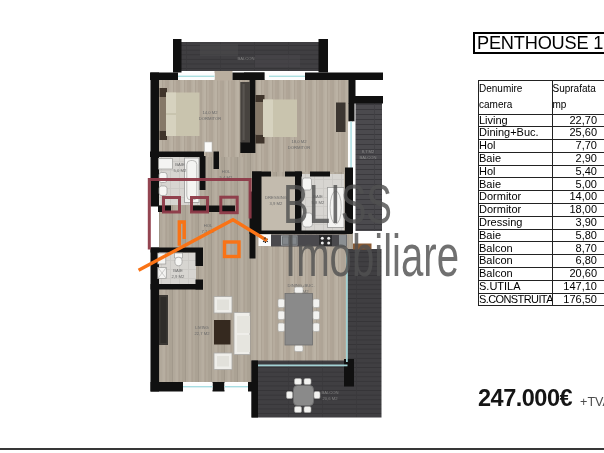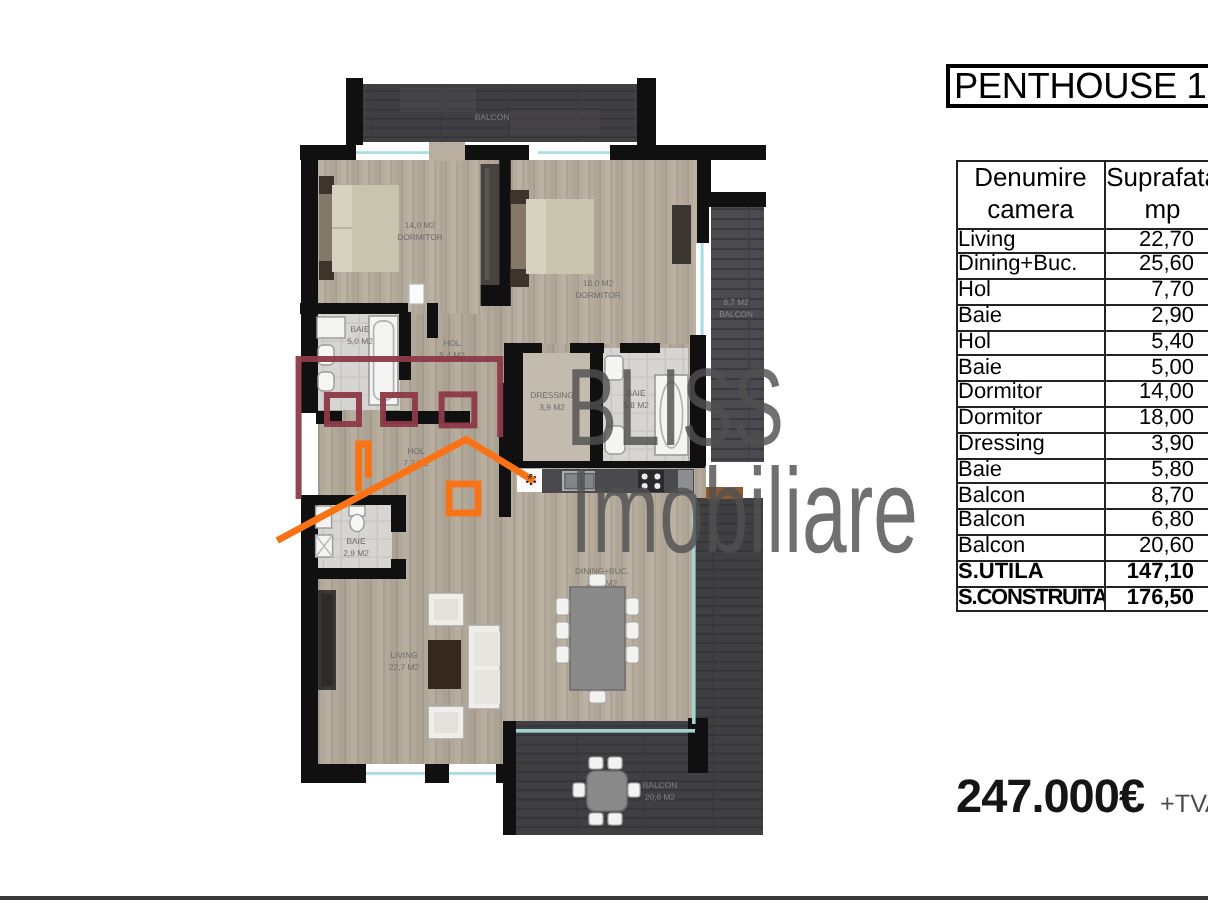--- a/index.html
+++ b/index.html
@@ -3,22 +3,22 @@
 <meta charset="utf-8">
 <style>
 html,body{margin:0;padding:0}
 body{width:604px;height:453px;background:#fff;font-family:"Liberation Sans",sans-serif;position:relative;overflow:hidden}
 #plan{position:absolute;left:0;top:0}
 .panel{position:absolute;box-sizing:border-box}
 #title{left:473px;top:32px;width:140px;height:22px;border:2px solid #000;font-size:18.2px;color:#000;padding-left:2px;letter-spacing:-0.2px;line-height:19px;white-space:nowrap}
 #tbl{left:478px;top:79.5px;width:133px;border-collapse:collapse;table-layout:fixed;position:absolute;font-size:11px;color:#000}
 #tbl td{border:1px solid #222;padding:0;height:11.8px;line-height:11.5px;overflow:hidden;white-space:nowrap}
 #tbl td.n{text-align:right;padding-right:13px}
-#tbl td.h{text-align:center;font-size:13px;line-height:16.5px}
-#tbl tr.b td{font-weight:bold}
+#tbl td.h{text-align:left;font-size:10px;line-height:16.5px}
+#tbl tr.b td{font-weight:normal}
 #price{left:478px;top:384.5px;font-size:23.5px;font-weight:bold;color:#151515;letter-spacing:-0.5px;white-space:nowrap}
 #price .tva{font-size:12.6px;font-weight:normal;color:#4c4c4c;letter-spacing:0}
 #bline{left:0;top:447.8px;width:604px;height:1.8px;background:#383838}
 </style>
 </head>
 <body>
 
 <svg id="plan" width="604" height="453" viewBox="0 0 604 453">
 <defs>
 <pattern id="wd" width="13" height="40" patternUnits="userSpaceOnUse">

